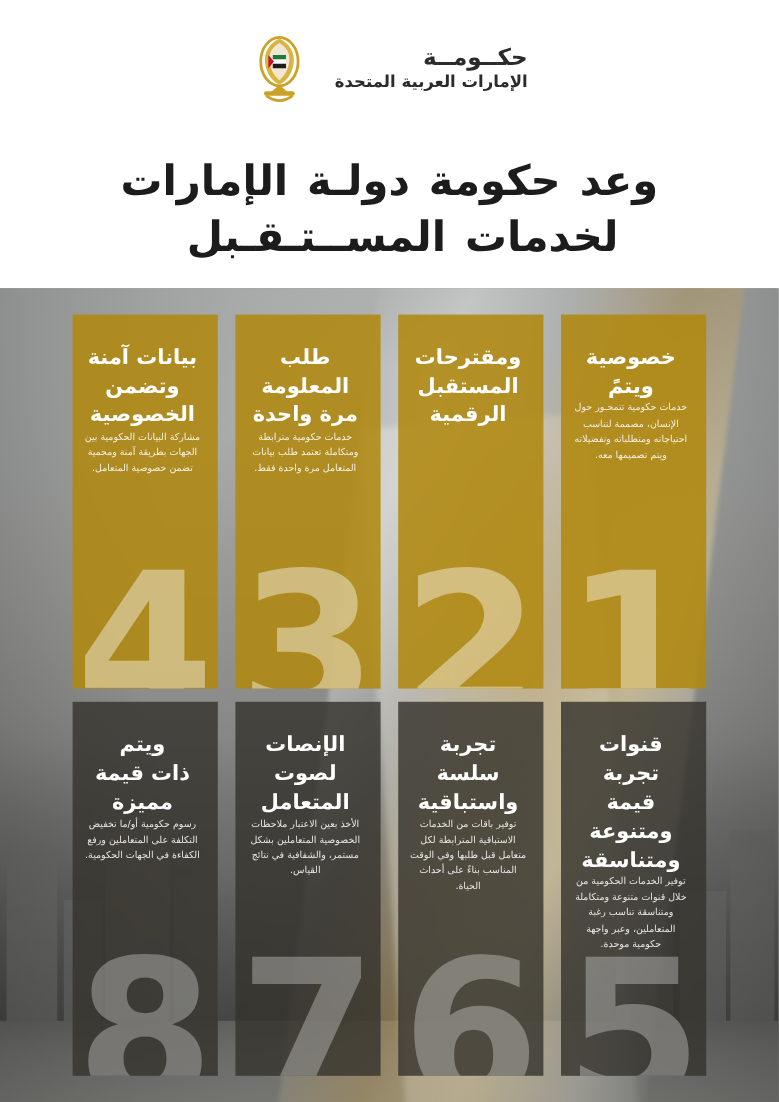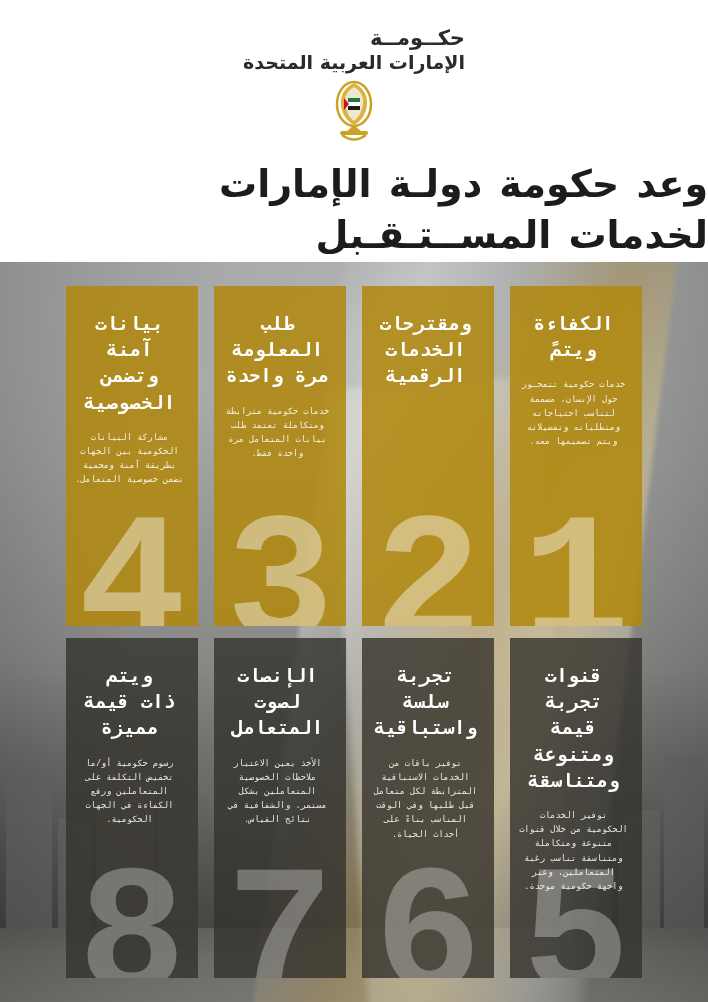--- a/index.html
+++ b/index.html
@@ -17,49 +17,50 @@
 
   
   .header {
     position: relative;
     height: 262px;
     background: #ffffff;
     padding-top: 26px;
   }
   .emblem-row {
     display: flex;
-    flex-direction: column;
+    flex-direction: row;
     align-items: center;
     justify-content: center;
-    gap: 0;
+    gap: 24px;
   }
   .emblem {
     width: 52px; height: 72px;
     position: relative;
   }
   .emblem svg { display: block; }
   .gov-text {
     text-align: right;
     line-height: 1.15;
     color: #2b2b2b;
   }
   .gov-text .l1 {
     font-size: 21px;
     font-weight: bold;
     letter-spacing: 1px;
   }
   .gov-text .l2 {
-    font-size: 19px;
+    font-size: 15px;
     font-weight: bold;
     margin-top: 2px;
     text-align: right;
   }
 
   .title-block {
-    margin-top: 16px;
+    margin-top: 44px;
+    text-align: center;
     color: #1c1c1c;
     font-weight: bold;
     line-height: 1.18;
   }
   .title-block .t1 {
     font-size: 38px;
     letter-spacing: 0.5px;
     word-spacing: 4px;
   }
   .title-block .t2 {
@@ -136,33 +137,31 @@
     grid-template-rows: 340px 340px;
     column-gap: 16px;
     row-gap: 12px;
   }
   .card {
     position: relative;
     overflow: hidden;
     padding: 26px 14px 10px 9px;
     color: #ffffff;
     text-align: center;
-    font-family: Liberation Mono, monospace;
   }
   .card.gold { background: rgba(176,137,16,0.88); }
   .card.dark { background: rgba(52,50,44,0.80); }
 
   .card h3 {
     font-size: 19px;
     font-weight: bold;
     line-height: 1.38;
     letter-spacing: 0.2px;
   }
   .card p {
-    margin-top: 14px;
     font-size: 8.6px;
     line-height: 1.65;
     color: rgba(255,255,255,0.88);
     font-weight: normal;
   }
   .num {
     position: absolute;
     bottom: -52px;
     left: 0; right: 0;
     text-align: center;
@@ -227,31 +226,31 @@
     </div>
     <div class="ground"></div>
     <div class="fabric"></div>
     <div class="fabric2"></div>
     <div class="vignette"></div>
 
     <div class="grid">
 
       <div class="card gold">
         <h3>
-          <span>الكفاءة</span><br>
+          <span>خصوصية</span><br>
           <span>ويتمً</span>
         </h3>
         <p>خدمات حكومية تتمحـور حول الإنسان، مصممة لتناسب احتياجاته ومتطلباته وتفضيلاته ويتم تصميمها معه.</p>
         <div class="num">1</div>
       </div>
 
       <div class="card gold">
         <h3>
           <span>ومقترحات</span><br>
-          <span>الخدمات</span><br>
+          <span>المستقبل</span><br>
           <span>الرقمية</span>
         </h3>
         <div class="num">2</div>
       </div>
 
       <div class="card gold">
         <h3>
           <span>طلب</span><br>
           <span>المعلومة</span><br>
           <span>مرة واحدة</span>

